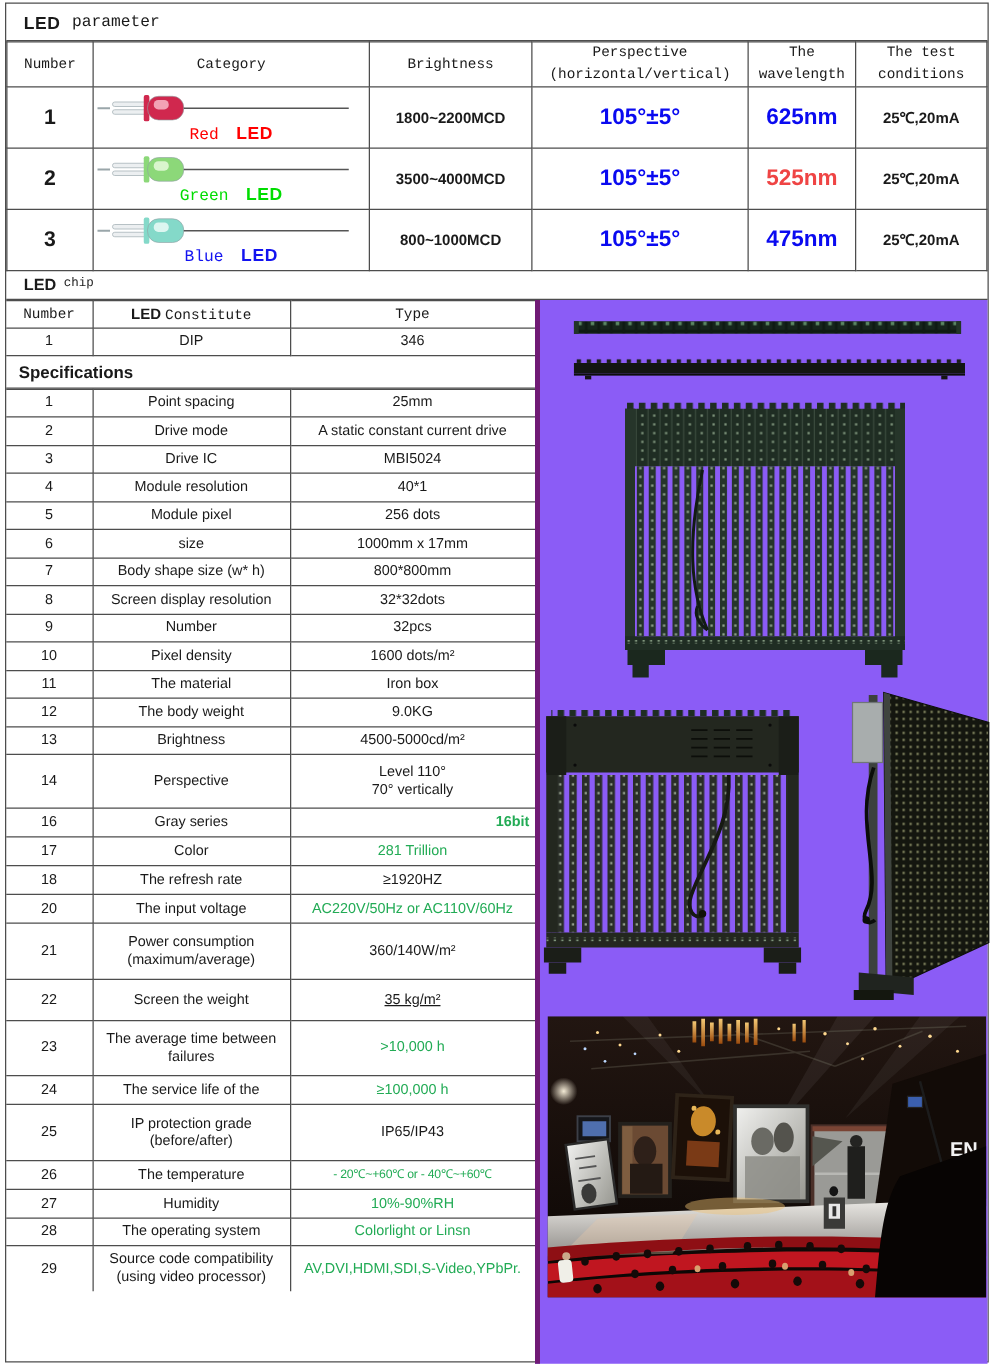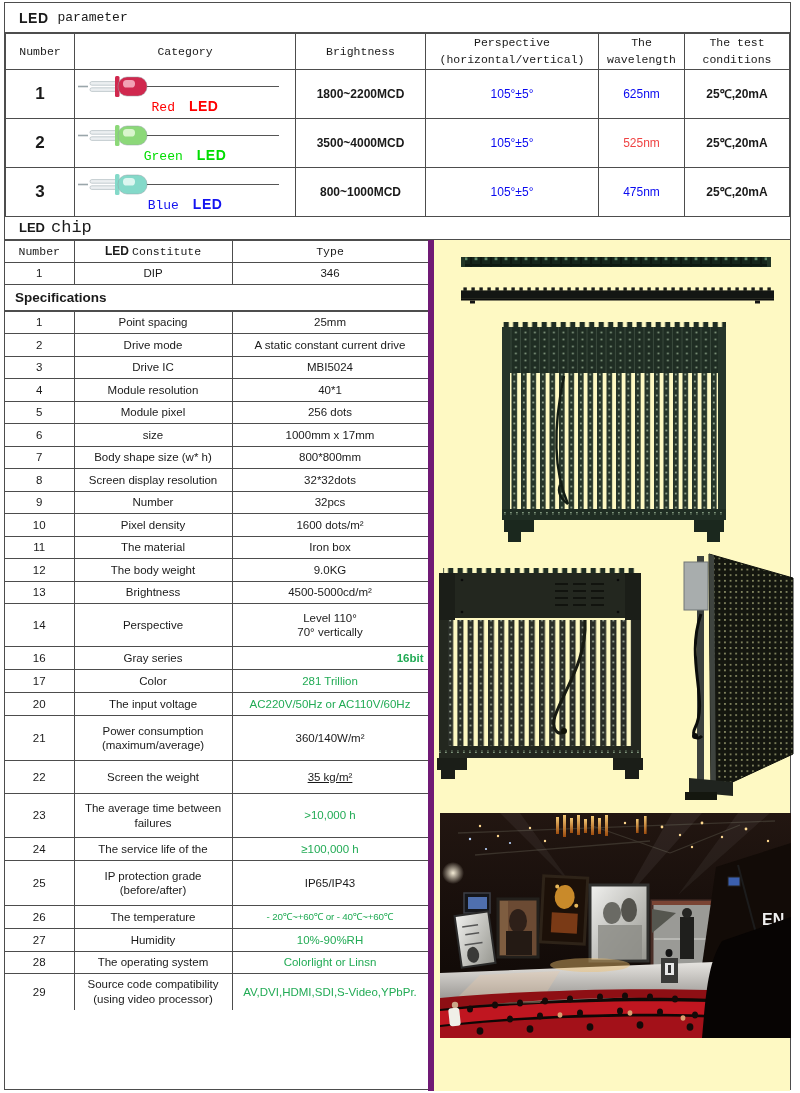--- a/index.html
+++ b/index.html
@@ -14,35 +14,35 @@
   .titlebar .t{font-size:13px;margin-left:9px;}
 
   table{border-collapse:collapse;table-layout:fixed;}
   #t1{width:100%;}
   #t1 th,#t1 td{border:1px solid #4d4d4d;text-align:center;vertical-align:middle;padding:0;overflow:hidden;}
   #t1 th{font-weight:normal;font-size:11.5px;line-height:1.5;}
   #t1 .hrow{height:35px;}
   #t1 tr{height:49px;}
   #t1 td.num{font-size:17px;font-weight:bold;}
   #t1 td.bold{font-weight:bold;font-size:12px;}
-  .blue{font-weight:normal;font-size:12px;}
+  .blue{font-weight:bold;font-size:18px;}
   #t1 td{border-left:none;border-right:1px solid #4d4d4d;}
   #t1 td:first-child,#t1 th:first-child{border-left:1px solid #4d4d4d;}
   .cat-wrap{display:flex;flex-direction:column;align-items:stretch;}
   .cat-label{text-align:center;margin-top:-2px;font-size:13px;}
   .cat-label .nm{font-family:"Liberation Mono","DejaVu Sans Mono",monospace;font-size:13px;}
   .cat-label .lw{font-weight:bold;font-size:14px;margin-left:14px;letter-spacing:.5px;}
 
   .chipbar{height:23px;border-bottom:1px solid #4d4d4d;display:flex;align-items:center;padding-left:14px;box-sizing:border-box;border-top:none;}
   .chipbar .b{font-weight:bold;font-size:13px;}
-  .chipbar .t{font-size:17px;margin-left:6px;}
+  .chipbar .t{font-size:10px;margin-left:6px;}
 
   .cols{display:flex;height:851px;}
   .leftcol{width:423px;box-sizing:border-box;}
-  .rightcol{flex:1;position:relative;border-left:6px solid #701a75;box-sizing:border-box;background:#fef9c3;}
+  .rightcol{flex:1;position:relative;border-left:4px solid #701a75;box-sizing:border-box;background:#8b5cf6;}
 
   #t2,#t3{width:423px;}
   #t2 th,#t2 td,#t3 td{border:1px solid #4d4d4d;border-left:none;text-align:center;vertical-align:middle;padding:0 4px;box-sizing:border-box;overflow:hidden;}
   #t2 th{font-weight:normal;font-size:11.5px;height:22px;}
   #t2 td{font-size:11.5px;height:22px;}
   #t2 th:first-child,#t2 td:first-child,#t3 td:first-child{border-left:none;}
   .specbar{height:26px;border-bottom:1px solid #4d4d4d;display:flex;align-items:center;padding-left:10px;box-sizing:border-box;font-weight:bold;font-size:13.5px;}
   #t3 td{font-size:11.5px;line-height:1.25;}
   #t3 td.green{color:#22ab55;}
   #t3 td.boldv{font-weight:bold;text-align:right;}
@@ -267,20 +267,25 @@
                 <td>16</td>
      <td>Gray series</td>
      <td class="pre green boldv">16bit</td>
               </tr>
               <tr style="height: 23px;">
                 <td>17</td>
      <td>Color</td>
      <td class="pre green">281 Trillion</td>
               </tr>
               <tr style="height: 23px;">
+                <td>18</td>
+     <td>The refresh rate</td>
+     <td class="pre">≥1920HZ</td>
+              </tr>
+              <tr style="height: 23px;">
                 <td>20</td>
      <td>The input voltage</td>
      <td class="pre green">AC220V/50Hz or AC110V/60Hz</td>
               </tr>
               <tr style="height: 45px;">
                 <td>21</td>
      <td>Power consumption (maximum/average)</td>
      <td class="pre">360/140W/m²</td>
               </tr>
               <tr style="height: 33px;">

